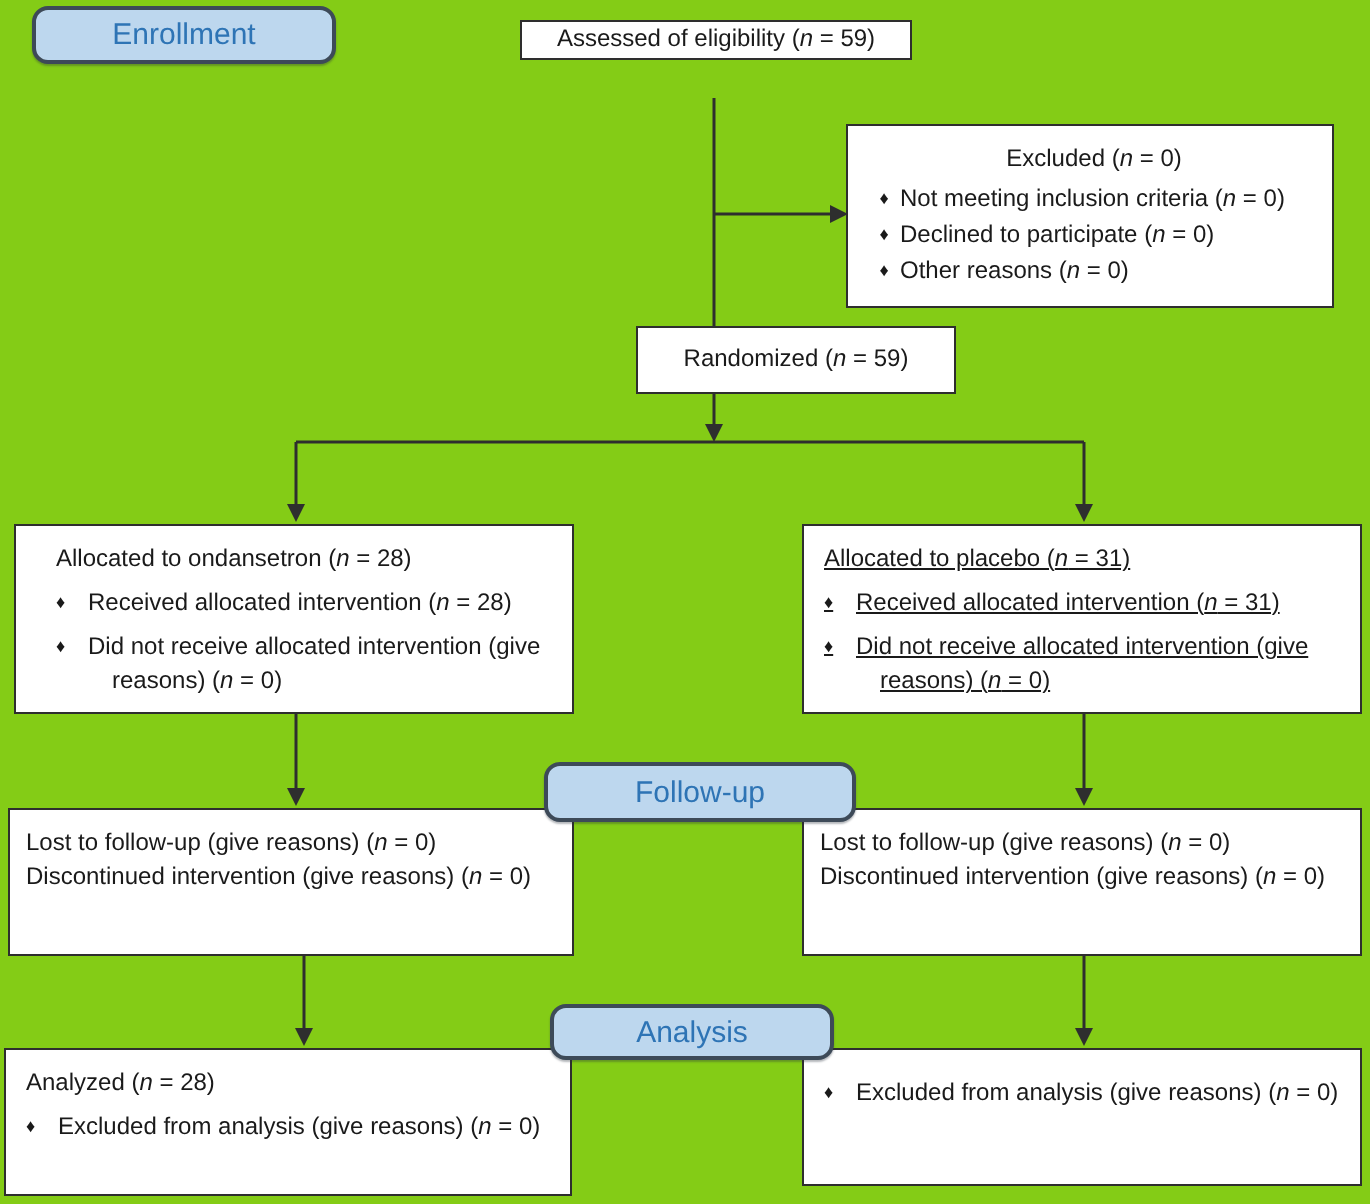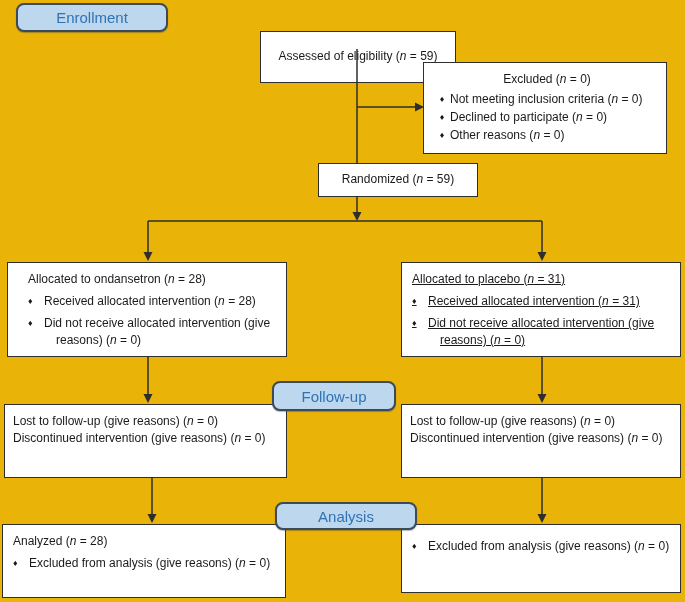--- a/index.html
+++ b/index.html
@@ -1,17 +1,17 @@
 <!DOCTYPE html>
 <html><head>
 <meta charset="utf-8">
 <style>
   html,body { margin:0; padding:0; background:#ffffff; }
   .canvas {
-    position:relative; width:685px; height:602px; background:#eab308;
+    position:relative; width:685px; height:602px; background:#84cc16;
     font-family:"Liberation Sans","DejaVu Sans",sans-serif; color:#1a1a1a;
     overflow:hidden;
   }
   svg.connectors { position:absolute; left:0; top:0; z-index:3; pointer-events:none; }
   .box {
     position:absolute; background:#ffffff; border:1.5px solid #2e2e2e;
     box-sizing:border-box; font-size:12px; line-height:1.42; z-index:2;
   }
   .box.center { display:flex; align-items:center; justify-content:center; text-align:center; }
   .box.pad { padding:8px 6px 8px 10px; }
@@ -60,28 +60,28 @@
       <line x1="152" y1="478" x2="152" y2="515"></line>
       <polygon points="147.5,514 156.5,514 152,523" stroke="none"></polygon>
       <line x1="542" y1="478" x2="542" y2="515"></line>
       <polygon points="537.5,514 546.5,514 542,523" stroke="none"></polygon>
     </g>
   </svg>
 
   <div class="stage" style="left:16px; top:3px; width:152px; height:29px;">
     <span>Enrollment</span>
   </div>
-  <div class="stage" style="left:272px; top:381px; width:124px; height:30px;">
+  <div class="stage" style="left:272px; top:381px; width:156px; height:30px;">
     <span>Follow-up</span>
   </div>
   <div class="stage" style="left:275px; top:502px; width:142px; height:28px;">
     <span>Analysis</span>
   </div>
 
-  <div class="box center" style="left:260px; top:31px; width:196px; height:52px;">
+  <div class="box center" style="left:260px; top:10px; width:196px; height:20px;">
     <span>Assessed of eligibility (<i>n</i> = 59)</span>
   </div>
 
   <div class="box pad" style="left:423px; top:62px; width:244px; height:92px;text-align:center;">
     <div class="box-title">Excluded (<i>n</i> = 0)</div>
     <div class="bullet-row tight">
       <span class="bullet-glyph">♦</span>
       <span class="bullet-text">Not meeting inclusion criteria (<i>n</i> = 0)</span>
     </div>
     <div class="bullet-row tight">

